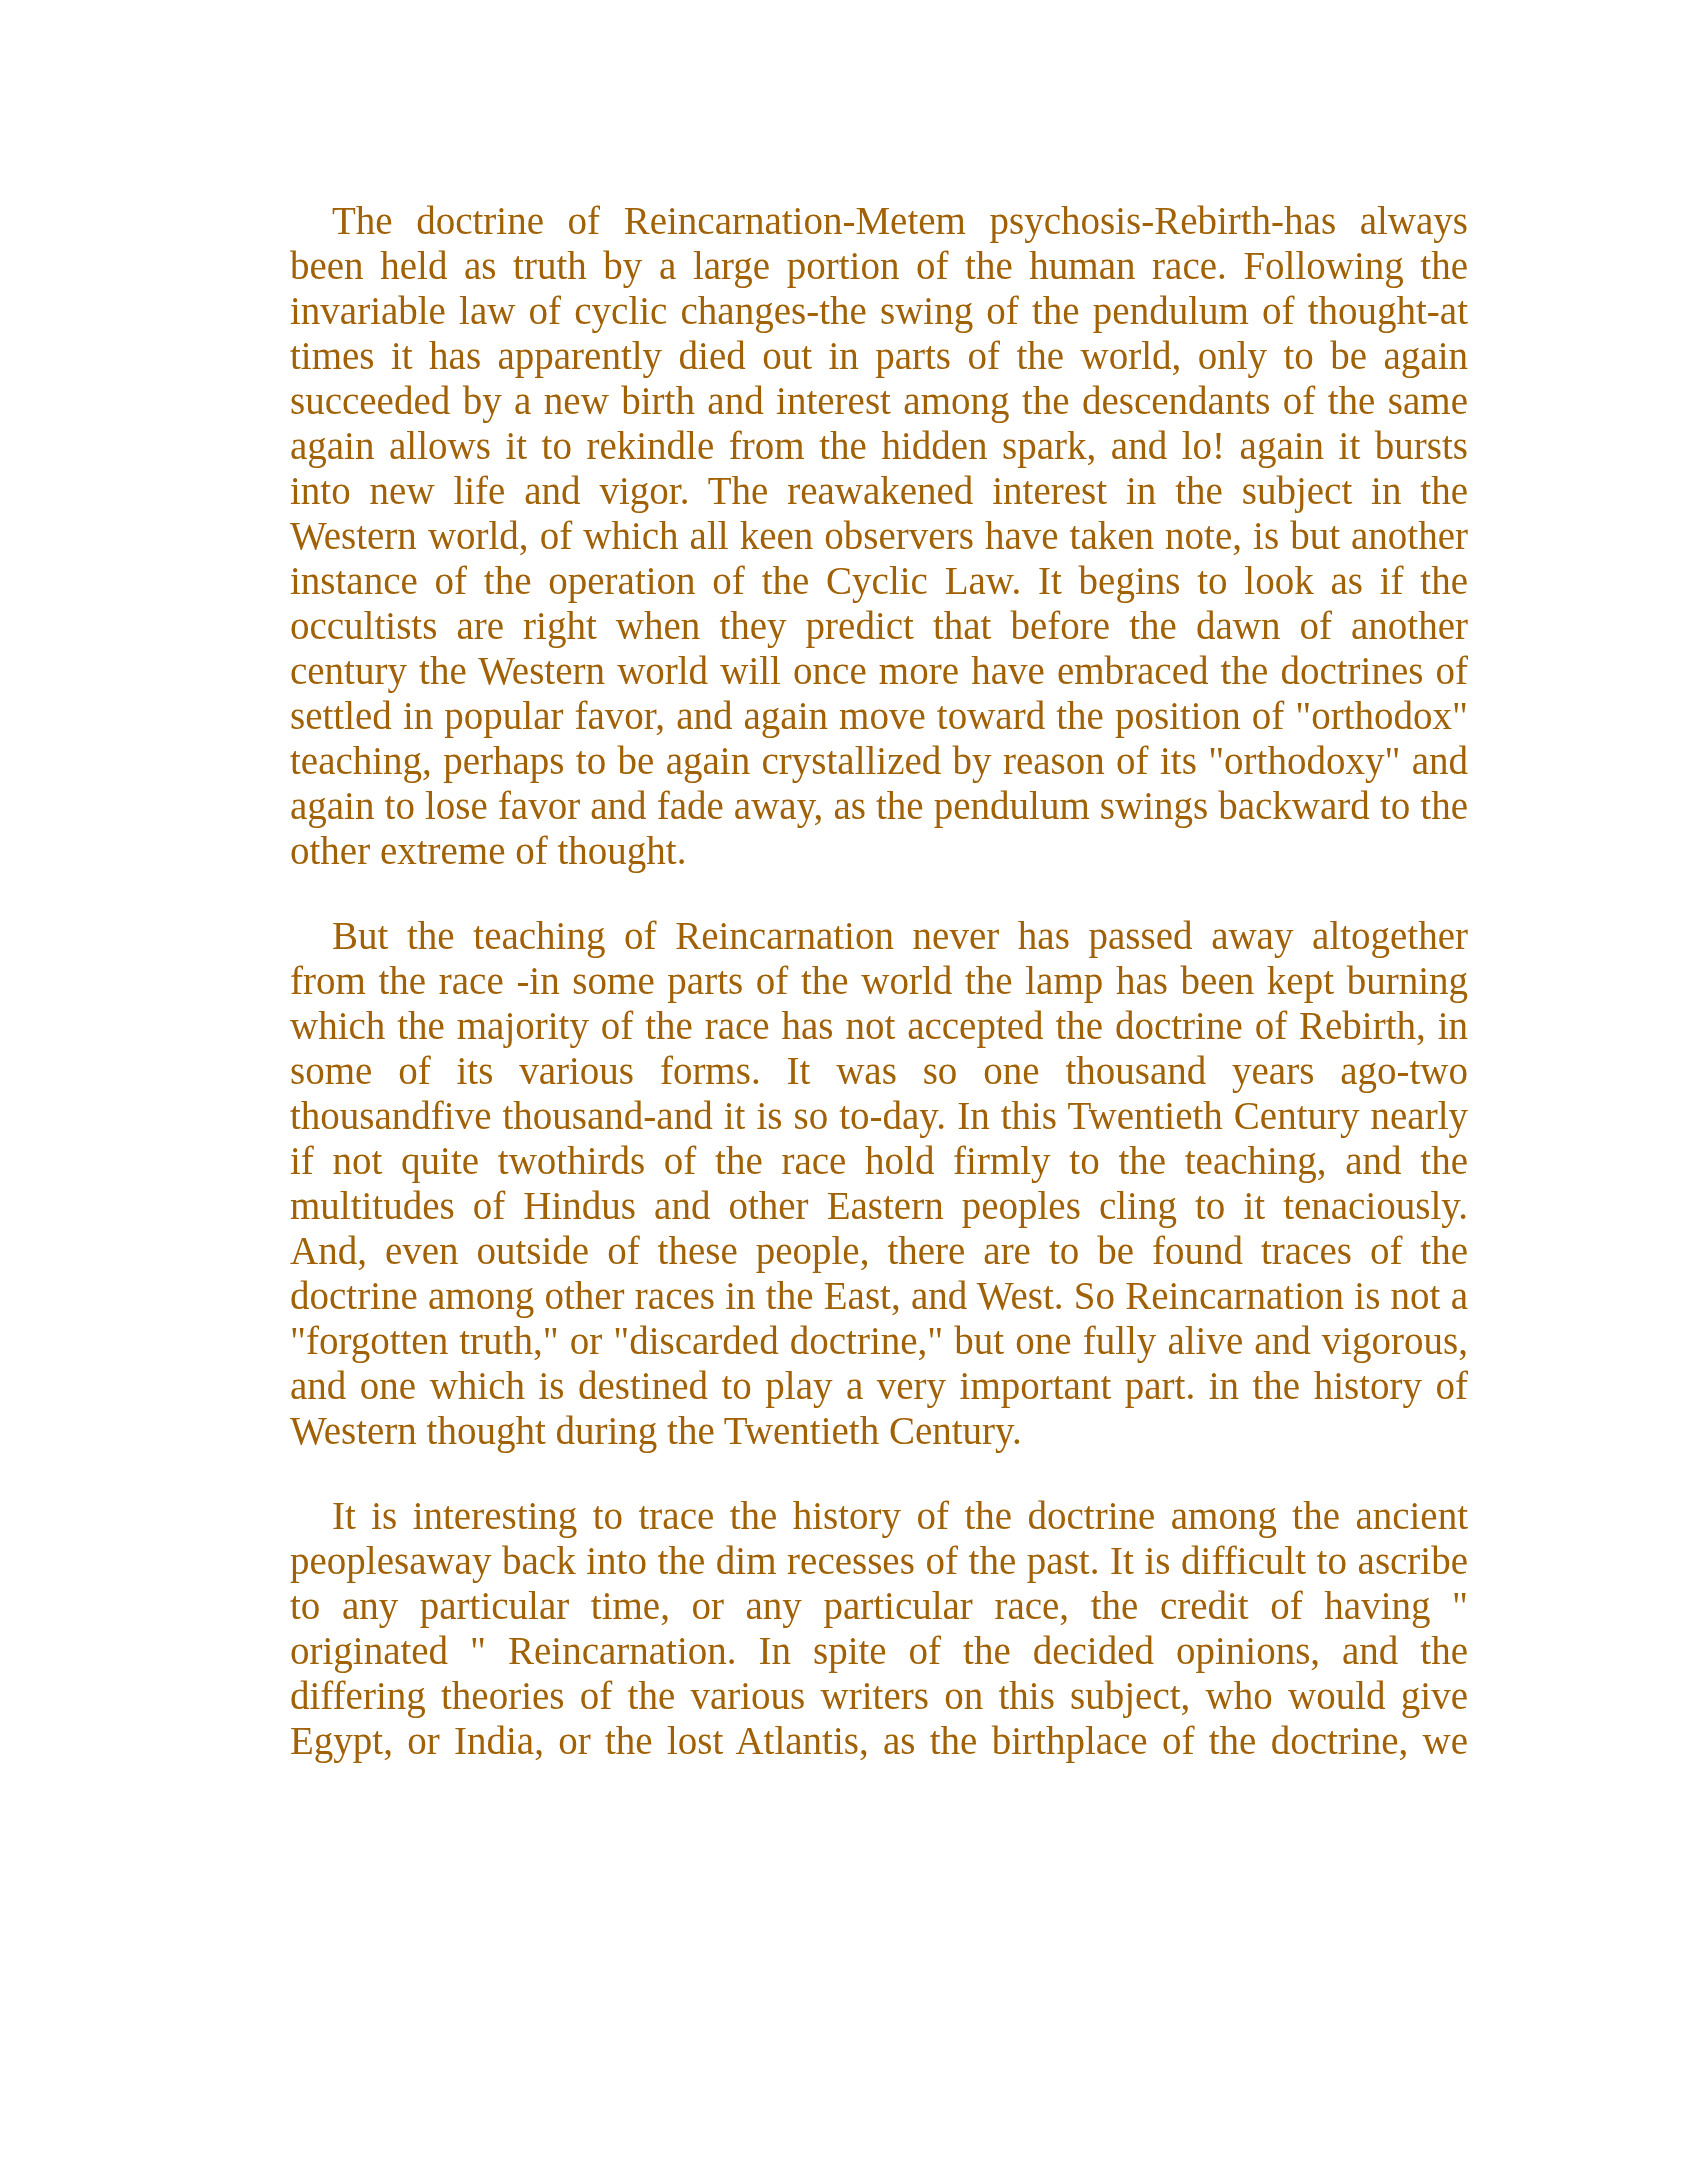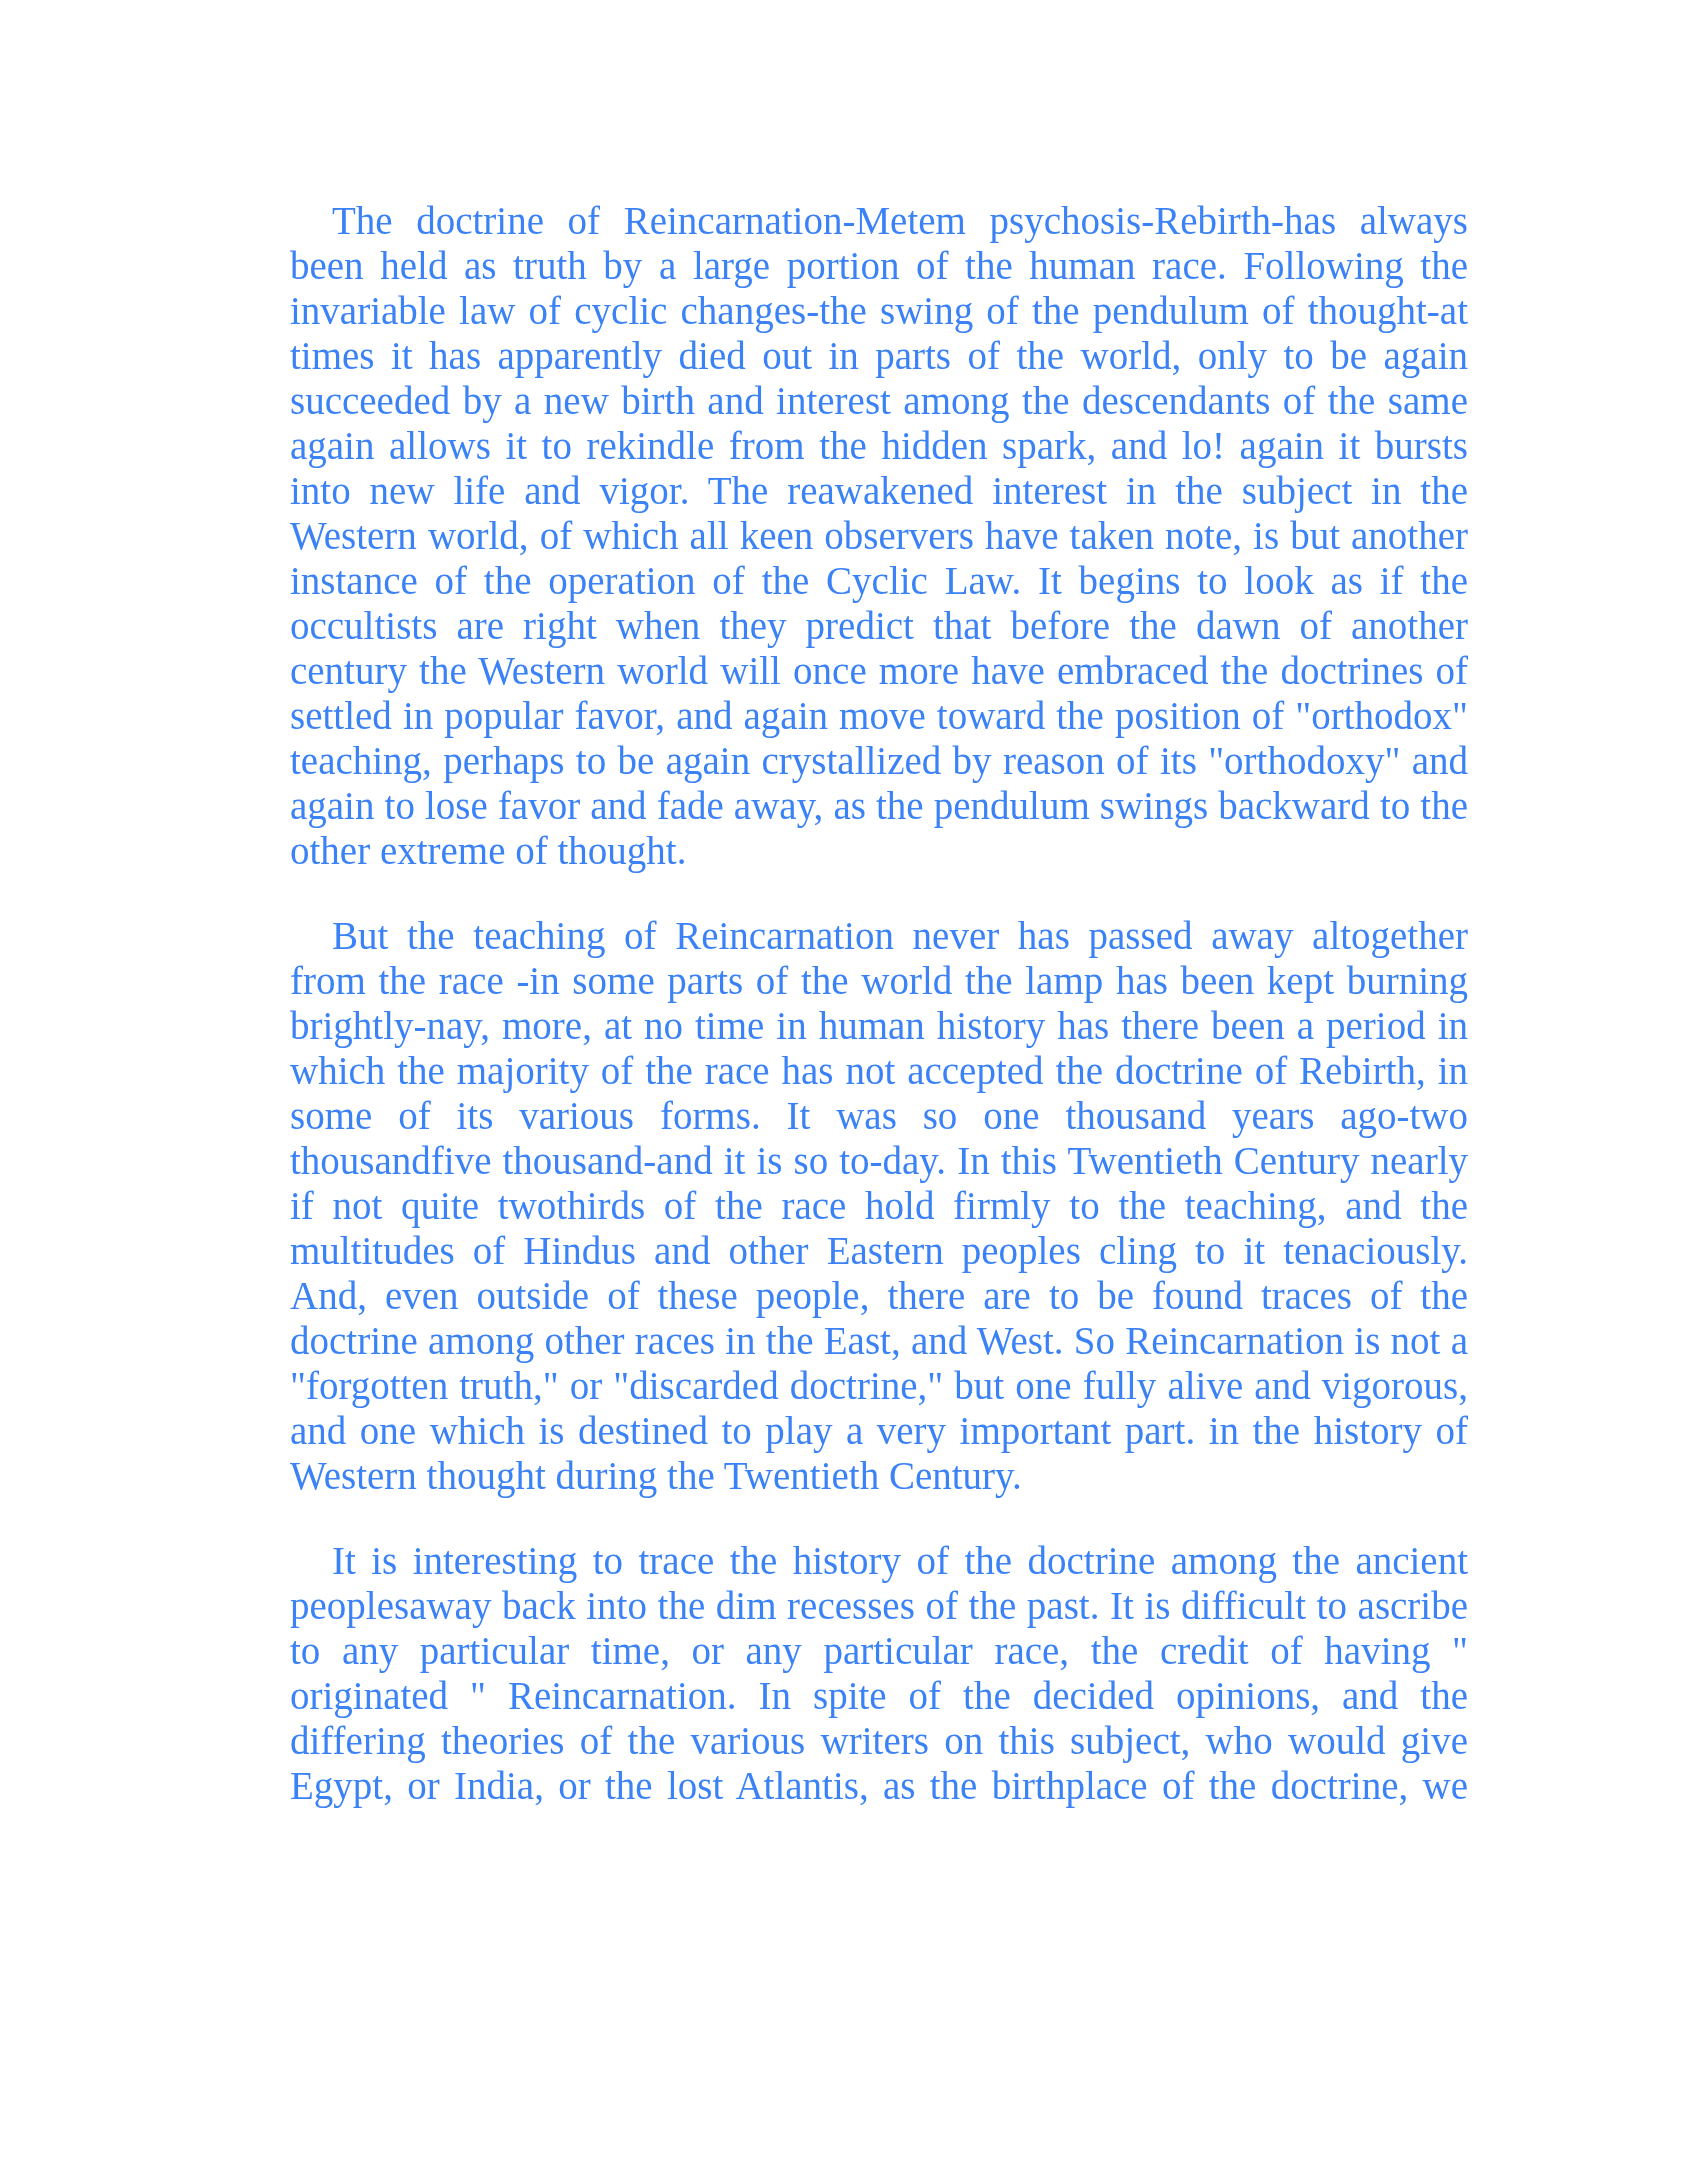--- a/index.html
+++ b/index.html
@@ -11,21 +11,21 @@
     width: 1683px;
     height: 2178px;
     position: relative;
     overflow: hidden;
   }
   .page {
     position: absolute;
     left: 290px;
     top: 198px;
     width: 1178px;
-    color: #3b82f6;
+    color: #a16207;
     font-family: "Liberation Serif", "DejaVu Serif", serif;
     font-size: 39px;
     line-height: 45px;
   }
   .para {
     margin: 0 0 40px 0;
   }
   .line {
     display: block;
     white-space: nowrap;
@@ -58,21 +58,20 @@
     <span class="line">occultists are right when they predict that before the dawn of another</span>
     <span class="line">century the Western world will once more have embraced the doctrines of</span>
     <span class="line">settled in popular favor, and again move toward the position of "orthodox"</span>
     <span class="line">teaching, perhaps to be again crystallized by reason of its "orthodoxy" and</span>
     <span class="line">again to lose favor and fade away, as the pendulum swings backward to the</span>
     <span class="line last">other extreme of thought.</span>
   </p>
   <p class="para">
     <span class="line first">But the teaching of Reincarnation never has passed away altogether</span>
     <span class="line">from the race -in some parts of the world the lamp has been kept burning</span>
-    <span class="line">brightly-nay, more, at no time in human history has there been a period in</span>
     <span class="line">which the majority of the race has not accepted the doctrine of Rebirth, in</span>
     <span class="line">some of its various forms. It was so one thousand years ago-two</span>
     <span class="line">thousandfive thousand-and it is so to-day. In this Twentieth Century nearly</span>
     <span class="line">if not quite twothirds of the race hold firmly to the teaching, and the</span>
     <span class="line">multitudes of Hindus and other Eastern peoples cling to it tenaciously.</span>
     <span class="line">And, even outside of these people, there are to be found traces of the</span>
     <span class="line">doctrine among other races in the East, and West. So Reincarnation is not a</span>
     <span class="line">"forgotten truth," or "discarded doctrine," but one fully alive and vigorous,</span>
     <span class="line">and one which is destined to play a very important part. in the history of</span>
     <span class="line last">Western thought during the Twentieth Century.</span>

